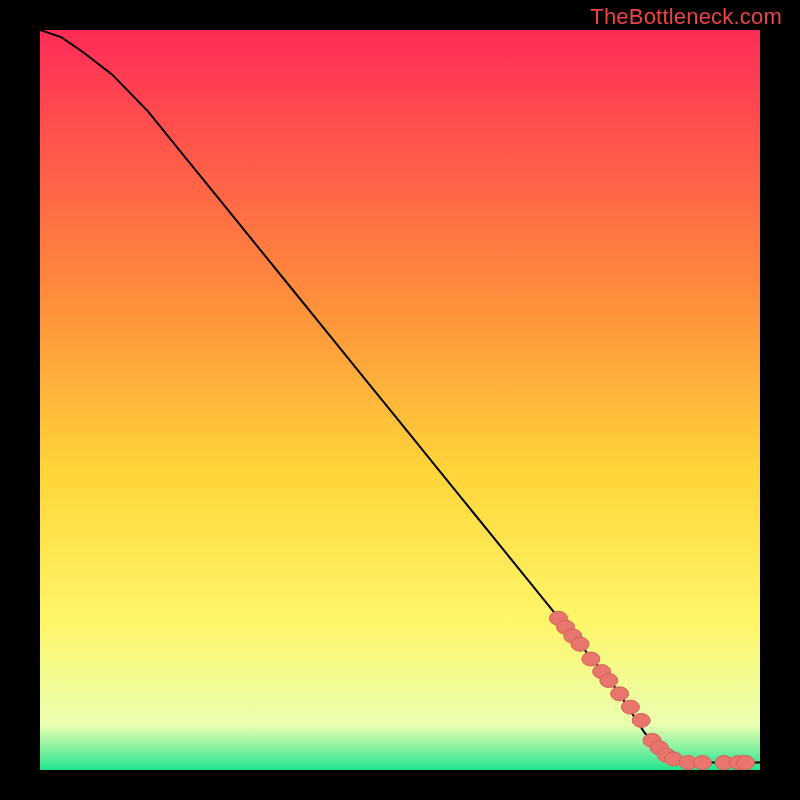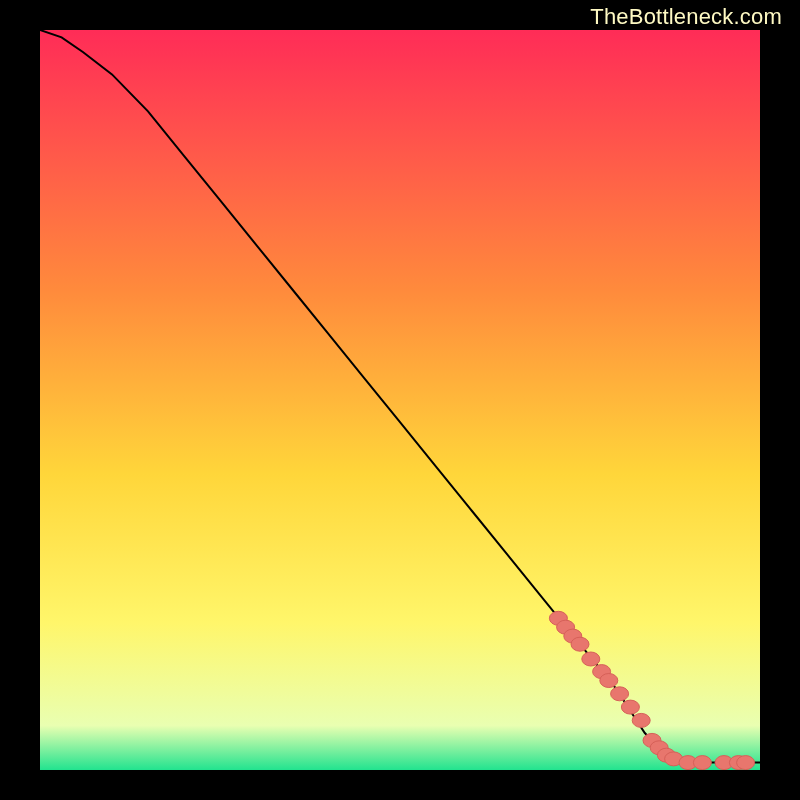--- a/index.html
+++ b/index.html
@@ -14,21 +14,21 @@
   .stage {
     position: relative;
     width: 800px;
     height: 800px;
     background: #000;
   }
   .watermark {
     position: absolute;
     top: 4px;
     right: 18px;
-    color: #fef9c3;
+    color: #ef4444;
     font-size: 22px;
     font-weight: 500;
     letter-spacing: 0.2px;
     user-select: none;
   }
   .plot {
     position: absolute;
     left: 40px;
     top: 30px;
     width: 720px;

